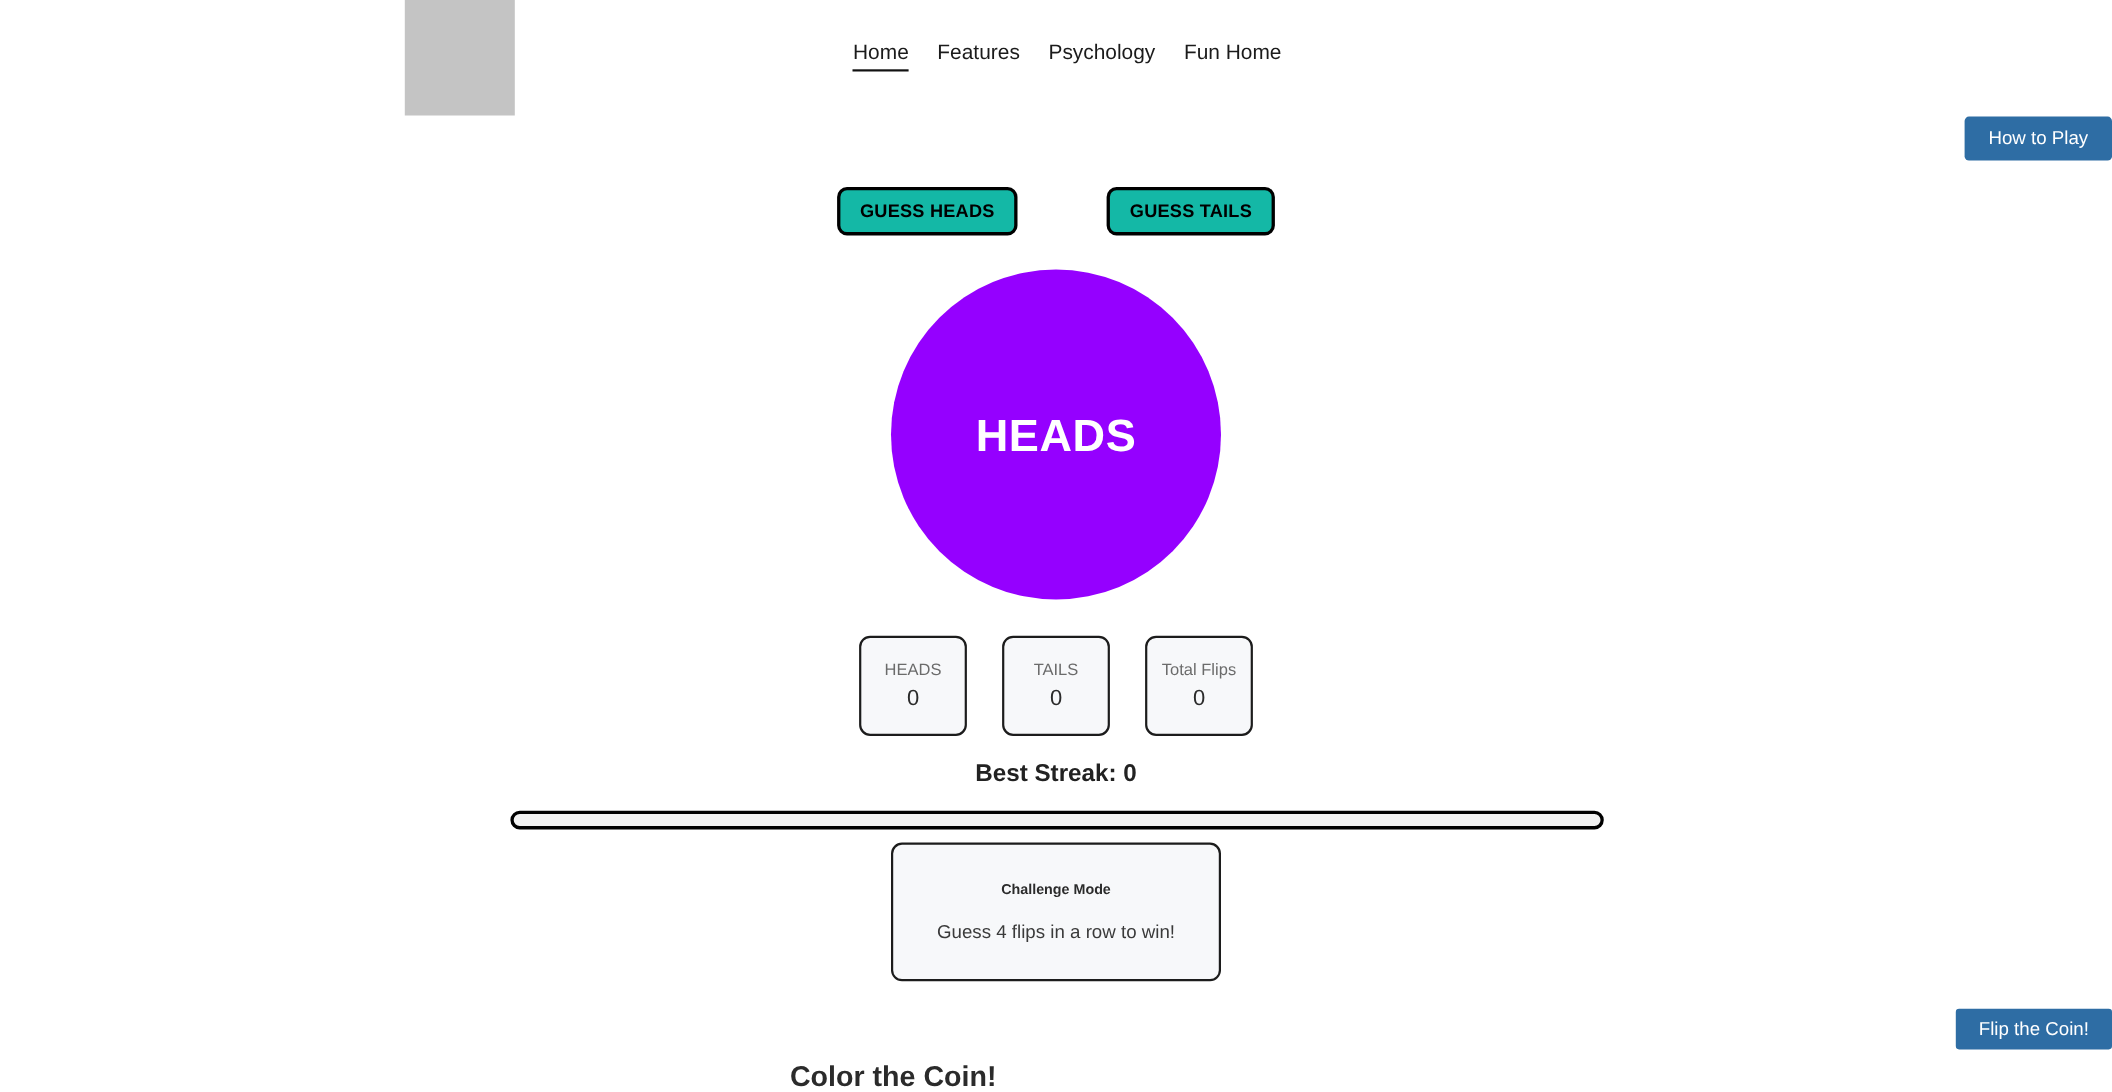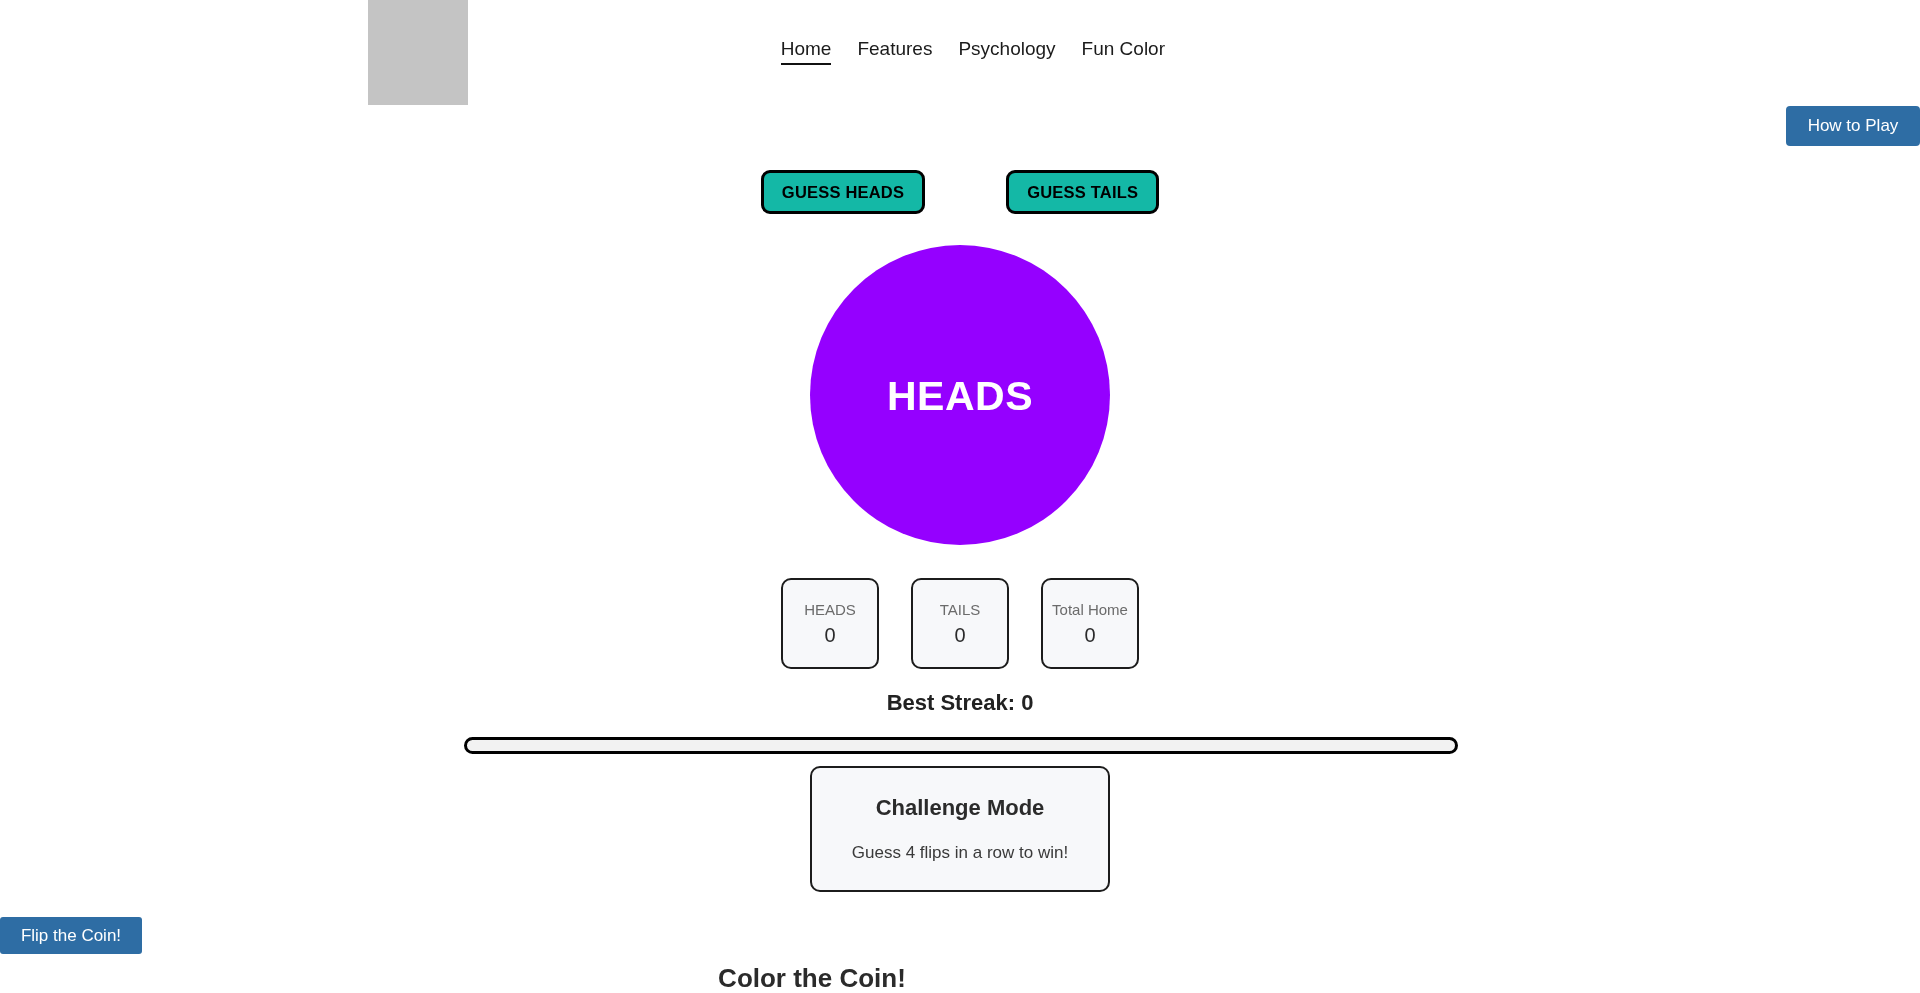--- a/index.html
+++ b/index.html
@@ -219,39 +219,39 @@
     background: #f7f8fa;
     border: 2.5px solid #1c1c1c;
     border-radius: 10px;
     display: flex;
     flex-direction: column;
     align-items: center;
     justify-content: center;
     gap: 22px;
   }
   .challenge-title {
-    font-size: 22px;
+    font-size: 13px;
     font-weight: bold;
     color: #2b2b2b;
     font-family: "Liberation Sans", sans-serif;
   }
   .challenge-sub {
     font-size: 17px;
     color: #3a3a3a;
     font-family: "Liberation Sans", sans-serif;
   }
 
   
   .flip-wrap {
     position: absolute;
     top: 917px;
     left: 0;
     width: 1920px;
     display: flex;
-    justify-content: flex-start;
+    justify-content: flex-end;
   }
   .flip-btn {
     width: 142px;
     height: 37px;
     font-size: 17px;
     border-radius: 3px;
   }
 
   
   .color-heading {
@@ -271,21 +271,21 @@
 
 <div id="page">
 
   <div class="site-header">
     <div class="logo-placeholder"></div>
 
     <nav class="main-nav">
       <a class="nav-link active" href="#">Home</a>
       <a class="nav-link" href="#">Features</a>
       <a class="nav-link" href="#">Psychology</a>
-      <a class="nav-link" href="#">Fun Color</a>
+      <a class="nav-link" href="#">Fun Home</a>
     </nav>
   </div>
 
   <div class="howto-row">
     <button class="btn-blue howto-btn">How to Play</button>
   </div>
 
   <div class="guess-row">
     <button class="btn-guess">GUESS HEADS</button>
     <button class="btn-guess">GUESS TAILS</button>
@@ -300,21 +300,21 @@
   <div class="stats-row">
     <div class="stat-box">
       <span class="stat-label">HEADS</span>
       <span class="stat-value">0</span>
     </div>
     <div class="stat-box">
       <span class="stat-label">TAILS</span>
       <span class="stat-value">0</span>
     </div>
     <div class="stat-box">
-      <span class="stat-label">Total Home</span>
+      <span class="stat-label">Total Flips</span>
       <span class="stat-value">0</span>
     </div>
   </div>
 
   <div class="best-streak">Best Streak: 0</div>
 
   <div class="progress-wrap">
     <div class="progress-fill" style="width: 0%;"></div>
   </div>
 

